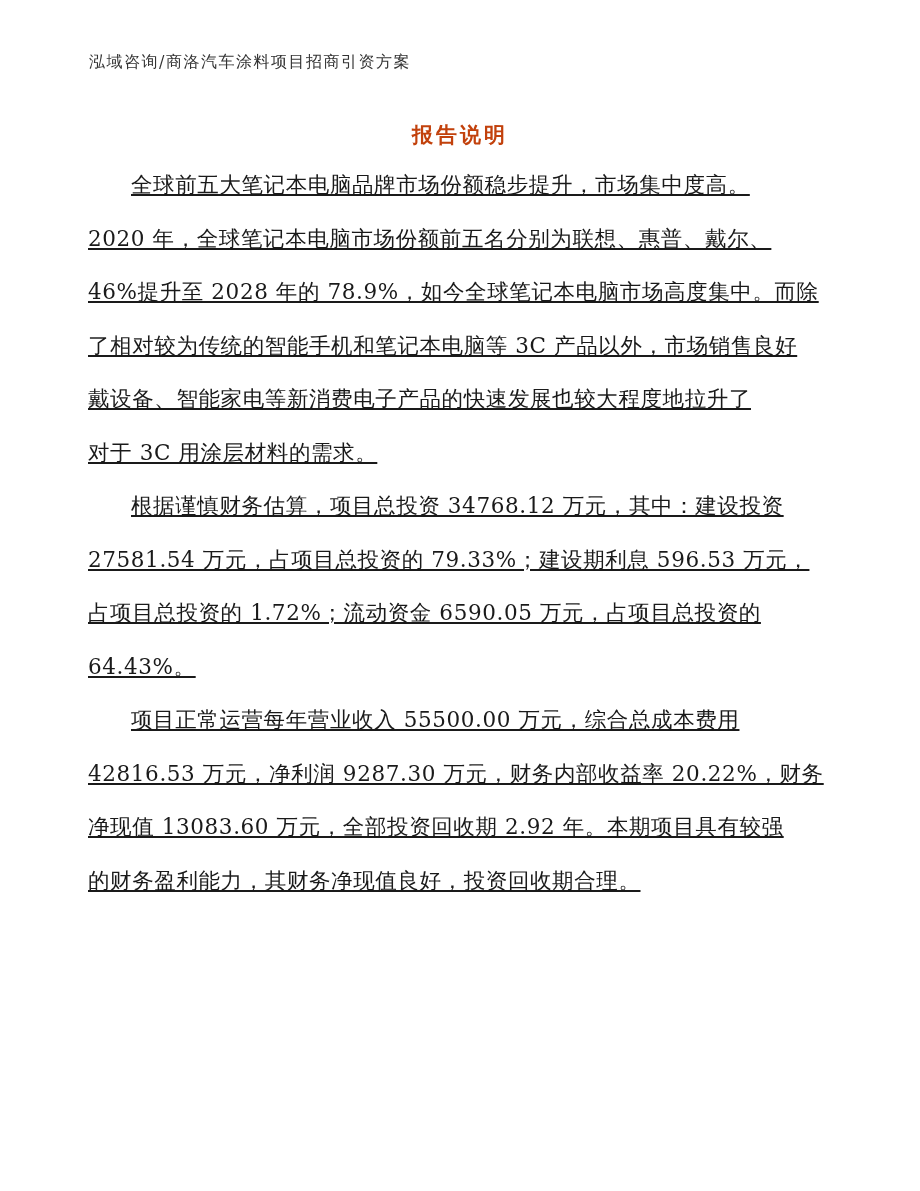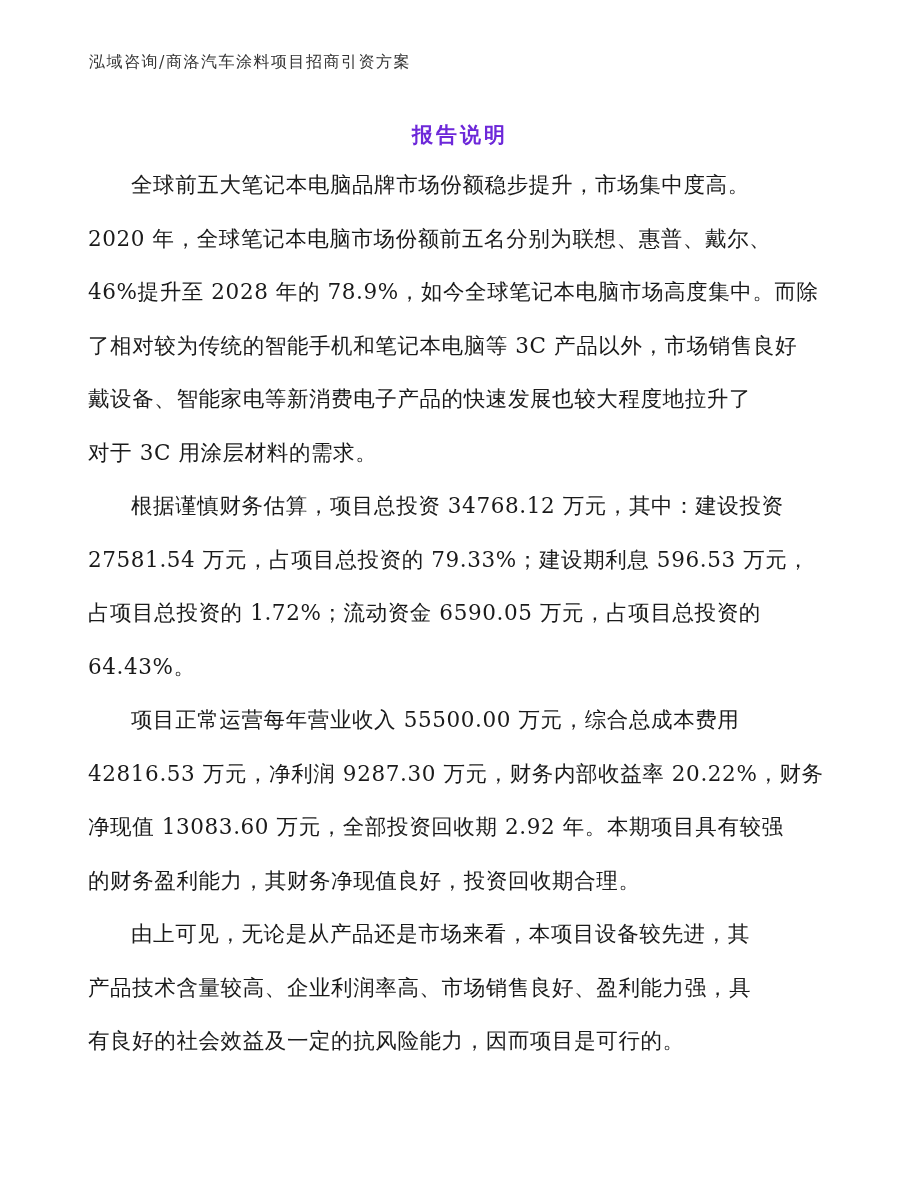--- a/index.html
+++ b/index.html
@@ -25,30 +25,31 @@
     }
     .page-title {
       position: absolute;
       left: 0;
       width: 920px;
       top: 121px;
       text-align: center;
       font-size: 21px;
       font-weight: bold;
       letter-spacing: 3px;
-      color: #6d28d9;
+      color: #c2410c;
     }
     .body-text {
       position: absolute;
       left: 88px;
       top: 170px;
       width: 760px;
     }
     .para {
       margin: 0;
+      text-decoration: underline;
     }
     .line {
       display: block;
       height: 53.5px;
       line-height: 30px;
       font-size: 21.5px;
       white-space: nowrap;
       letter-spacing: 0.6px;
       color: #1a1a1a;
     }
@@ -81,19 +82,14 @@
     <span class="line">64.43%。</span>
   </div>
 
   <div class="para">
     <span class="line indent">项目正常运营每年营业收入 55500.00 万元，综合总成本费用</span>
     <span class="line">42816.53 万元，净利润 9287.30 万元，财务内部收益率 20.22%，财务</span>
     <span class="line">净现值 13083.60 万元，全部投资回收期 2.92 年。本期项目具有较强</span>
     <span class="line">的财务盈利能力，其财务净现值良好，投资回收期合理。</span>
   </div>
 
-  <div class="para">
-    <span class="line indent">由上可见，无论是从产品还是市场来看，本项目设备较先进，其</span>
-    <span class="line">产品技术含量较高、企业利润率高、市场销售良好、盈利能力强，具</span>
-    <span class="line">有良好的社会效益及一定的抗风险能力，因而项目是可行的。</span>
-  </div>
 
 </div>
 
 </body></html>

